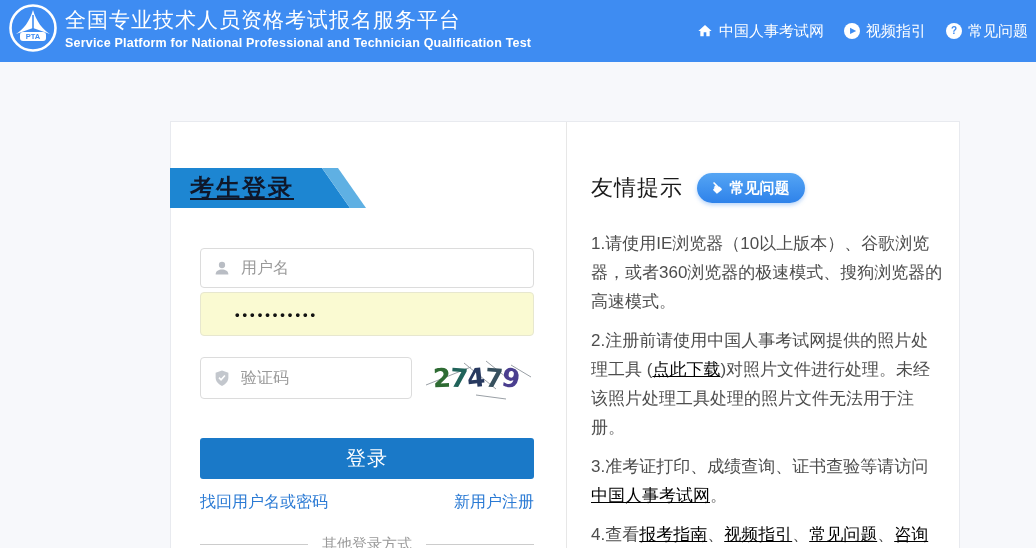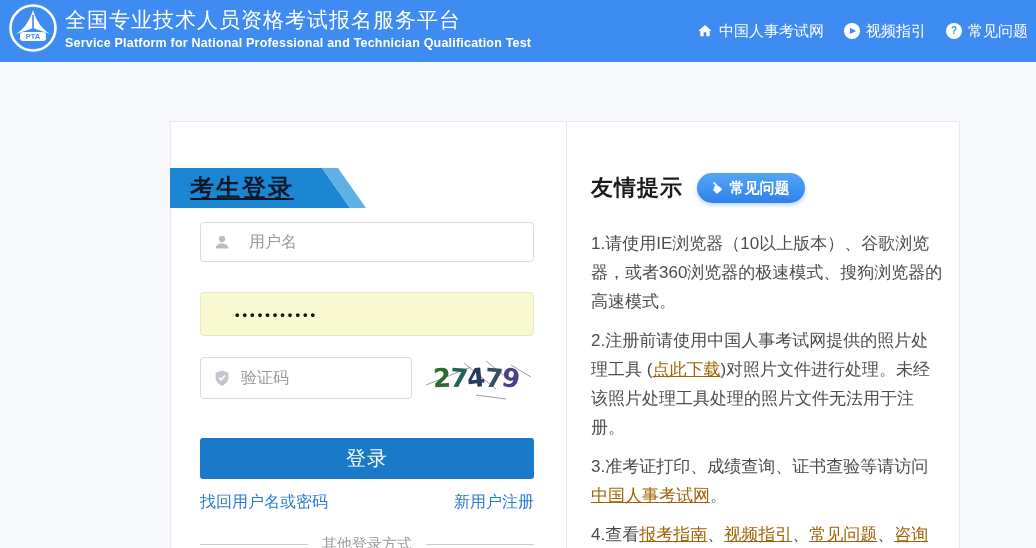--- a/index.html
+++ b/index.html
@@ -49,21 +49,21 @@
   .field {
     position:absolute; left:29px; width:334px; height:40px;
     border:1px solid #dcdcdc; border-radius:4px; background:#fff;
     display:flex; align-items:center; padding-left:12px;
   }
   .field input {
     border:none; outline:none; background:transparent; flex:1;
     font-size:16px; color:#333; font-family:inherit; min-width:0;
   }
   .field input::placeholder { color:#9a9a9a; }
-  .f-user { top:100px;gap:8px; }
+  .f-user { top:126px; }
   .f-pass { top:170px; height:44px; background:#fafad2; border-color:#e7e7cf; padding-left:0; }
   .f-pass input { padding-left:34px; font-size:13px; font-weight:bold; letter-spacing:3px; color:#111; }
   .f-captcha { top:235px; width:212px; height:42px; }
   .fld-icon { width:18px; height:18px; margin-right:10px; flex:0 0 auto; }
 
   .captcha-img {
     position:absolute; left:245px; top:233px; width:120px; height:46px;
     cursor:pointer; display:flex; align-items:center; justify-content:center;
   }
   .captcha-img .digits { position:relative; z-index:2; display:flex; }
@@ -84,32 +84,32 @@
   }
   .links-row a { color:#2a7ad4; text-decoration:none; }
   .other-login {
     position:absolute; left:29px; top:413px; width:334px;
     display:flex; align-items:center; gap:14px; color:#999; font-size:15px;
   }
   .other-login .ln { flex:1; height:1px; background:#ccc; }
 
   
   .tips-head { position:absolute; left:24px; top:51px; display:flex; align-items:center; }
-  .tips-title { font-size:22px; font-weight:bold; color:#1b1b1b; letter-spacing:1px; }
+  .tips-title { font-size:22px; font-weight:normal; color:#1b1b1b; letter-spacing:1px; }
   .faq-pill {
     margin-left:14px; height:30px; border:none; border-radius:16px;
     padding:0 16px 0 12px; display:inline-flex; align-items:center; gap:7px;
     background:linear-gradient(180deg,#55a5f4,#2e82ea);
     color:#fff; font-size:15px; font-weight:bold; font-family:inherit; cursor:pointer;
     box-shadow:0 2px 4px rgba(46,130,234,.35);
   }
   .faq-pill .hand { display:inline-block; font-size:15px; transform:rotate(45deg); }
   .tips-list { position:absolute; left:24px; top:107px; width:354px; }
   .tips-list p { font-size:17px; line-height:29px; color:#4d4d4d; margin:0 0 10px 0; }
-  .tips-list a.tip-link { color:#a16207; }
+  .tips-list a.tip-link { color:#000000; }
 </style>
 </head>
 <body>
 
 <div class="header">
   <svg class="logo" viewBox="0 0 50 50">
     <circle cx="25" cy="25" r="22.5" fill="none" stroke="#fff" stroke-width="2.6"></circle>
     <path d="M25 7 C22 18 15 27 8 31 L25 25 L42 31 C35 27 28 18 25 7 Z" fill="#fff"></path>
     <path d="M25 12 L25 26" stroke="#3e8cf2" stroke-width="1.6"></path>
     <rect x="12" y="29" width="26" height="9" rx="3" fill="#fff"></rect>

